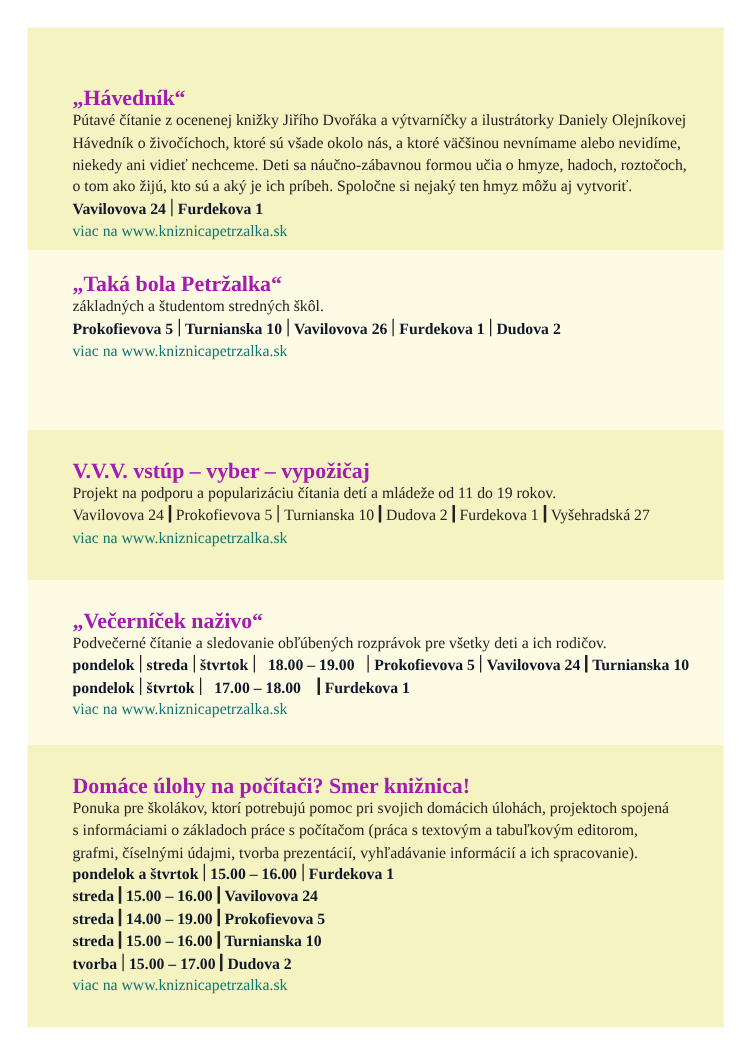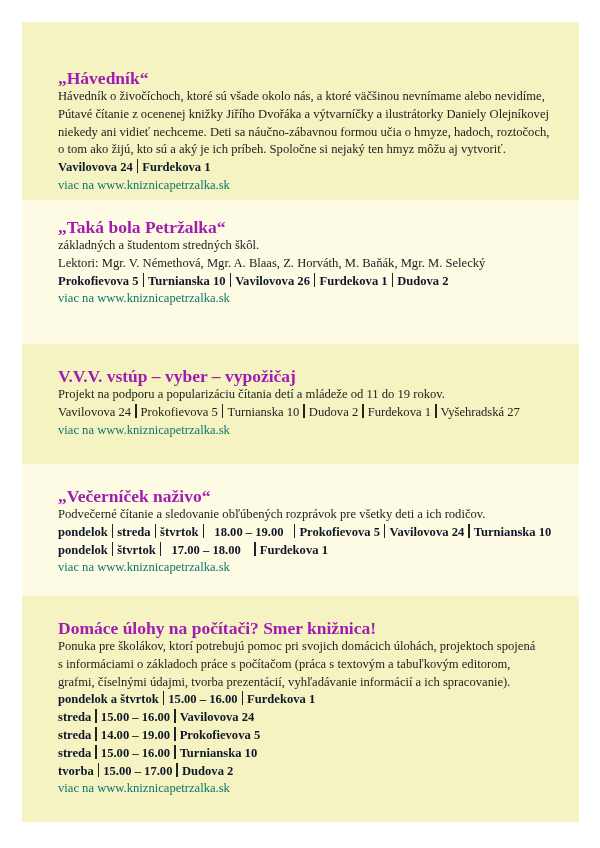--- a/index.html
+++ b/index.html
@@ -21,34 +21,33 @@
   .link { color: #0f766e; }
   .sep { display: inline-block; width: 1.5px; height: 14px; background: #222; vertical-align: -2px; margin: 0 4px; }
 </style>
 </head>
 <body>
 
 <div class="panel">
 
   <div class="sec dark" style="height:178px; padding-top:46px;">
     <div class="title">„Hávedník“</div>
+    <div class="line">Pútavé čítanie z ocenenej knižky Jiřího Dvořáka a výtvarníčky a ilustrátorky Daniely Olejníkovej</div>
     <div class="line">Hávedník o živočíchoch, ktoré sú všade okolo nás, a ktoré väčšinou nevnímame alebo nevidíme,</div>
-    <div class="line">Pútavé čítanie z ocenenej knižky Jiřího Dvořáka a výtvarníčky a ilustrátorky Daniely Olejníkovej</div>
     <div class="line">niekedy ani vidieť nechceme. Deti sa náučno-zábavnou formou  učia o hmyze, hadoch, roztočoch,</div>
     <div class="line">o tom ako žijú, kto sú a aký je ich príbeh. Spoločne si nejaký ten hmyz môžu aj vytvoriť.</div>
     <div class="line bold">
       <span>Vavilovova 24</span><span class="sep"></span><span>Furdekova 1</span>
     </div>
     <div class="line link">viac na www.kniznicapetrzalka.sk</div>
   </div>
 
   <div class="sec light" style="height:144px; padding-top:17px;">
     <div class="title">„Taká bola Petržalka“</div>
     <div class="line">základných a študentom stredných škôl.</div>
-    <div class="line">Lektori: Mgr. V. Némethová, Mgr. A. Blaas, Z. Horváth, M. Baňák, Mgr. M. Selecký</div>
     <div class="line bold">
       <span>Prokofievova 5</span><span class="sep"></span><span>Turnianska 10</span><span class="sep"></span><span>Vavilovova 26</span><span class="sep"></span><span>Furdekova 1</span><span class="sep"></span><span>Dudova 2</span>
     </div>
     <div class="line link">viac na www.kniznicapetrzalka.sk</div>
   </div>
 
   <div class="sec dark" style="height:120px; padding-top:22px;">
     <div class="title">V.V.V. vstúp – vyber – vypožičaj</div>
     <div class="line">Projekt na podporu a popularizáciu čítania detí a mládeže od 11 do 19 rokov.</div>
     <div class="line">

